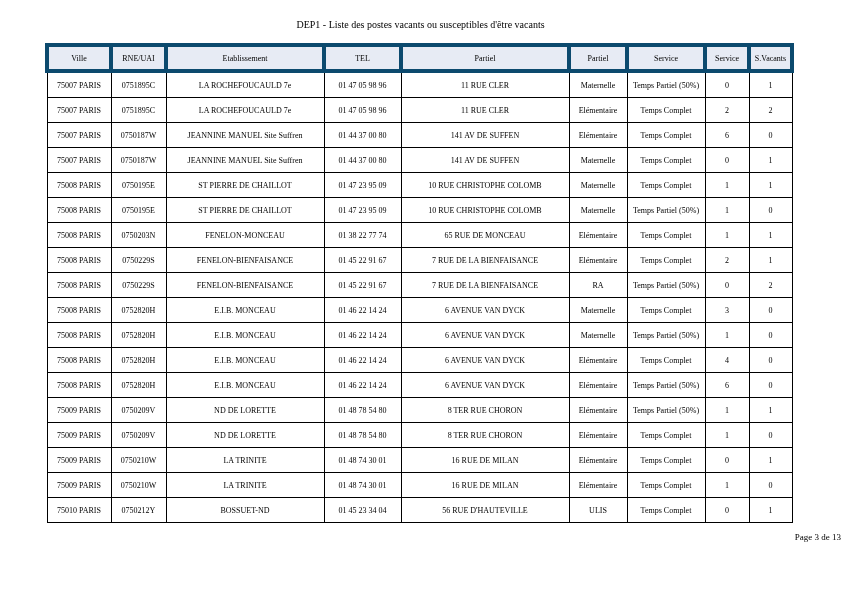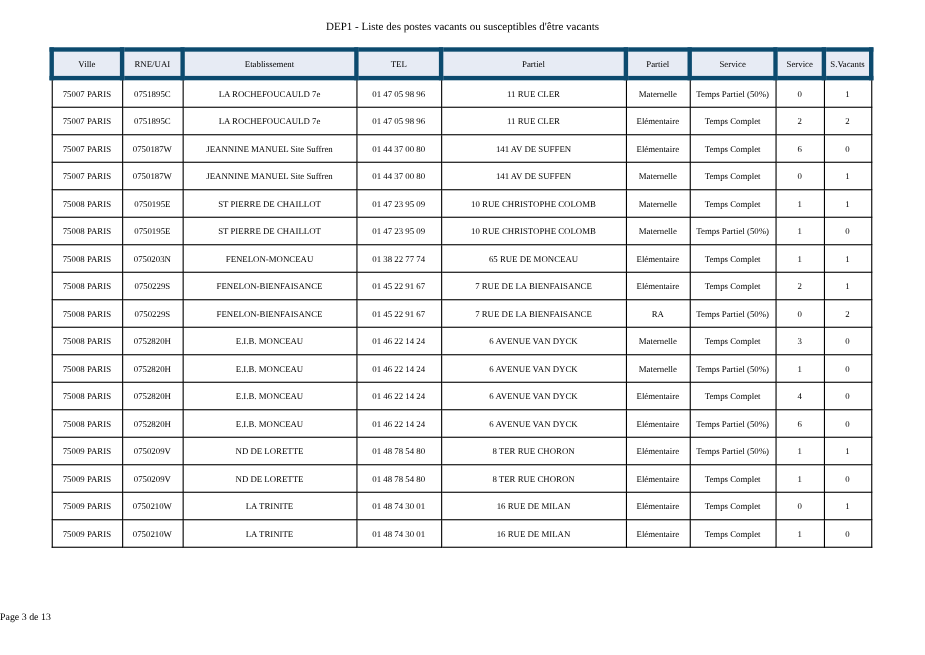--- a/index.html
+++ b/index.html
@@ -42,22 +42,22 @@
     text-align: center;
     vertical-align: middle;
     padding: 0 2px;
     overflow: hidden;
     white-space: nowrap;
   }
   .page-footer {
     position: absolute;
     left: 0;
     right: 0;
-    top: 556px;
-    text-align: left;
+    top: 532px;
+    text-align: right;
     font-size: 9px;
   }
 </style>
 </head>
 <body>
 
 <div class="doc-title">
   <div>DEP1 - Liste des postes vacants ou susceptibles d'être vacants</div>
 </div>
 
@@ -267,16 +267,27 @@
         <td>75009 PARIS</td>
         <td>0750210W</td>
         <td>LA TRINITE</td>
         <td>01 48 74 30 01</td>
         <td>16 RUE DE MILAN</td>
         <td>Elémentaire</td>
         <td>Temps Complet</td>
         <td>1</td>
         <td>0</td>
       </tr>
+      <tr>
+        <td>75010 PARIS</td>
+        <td>0750212Y</td>
+        <td>BOSSUET-ND</td>
+        <td>01 45 23 34 04</td>
+        <td>56 RUE D'HAUTEVILLE</td>
+        <td>ULIS</td>
+        <td>Temps Complet</td>
+        <td>0</td>
+        <td>1</td>
+      </tr>
     </tbody>
 </table>
 
 <div class="page-footer">Page 3 de 13</div>
 
 </body></html>

